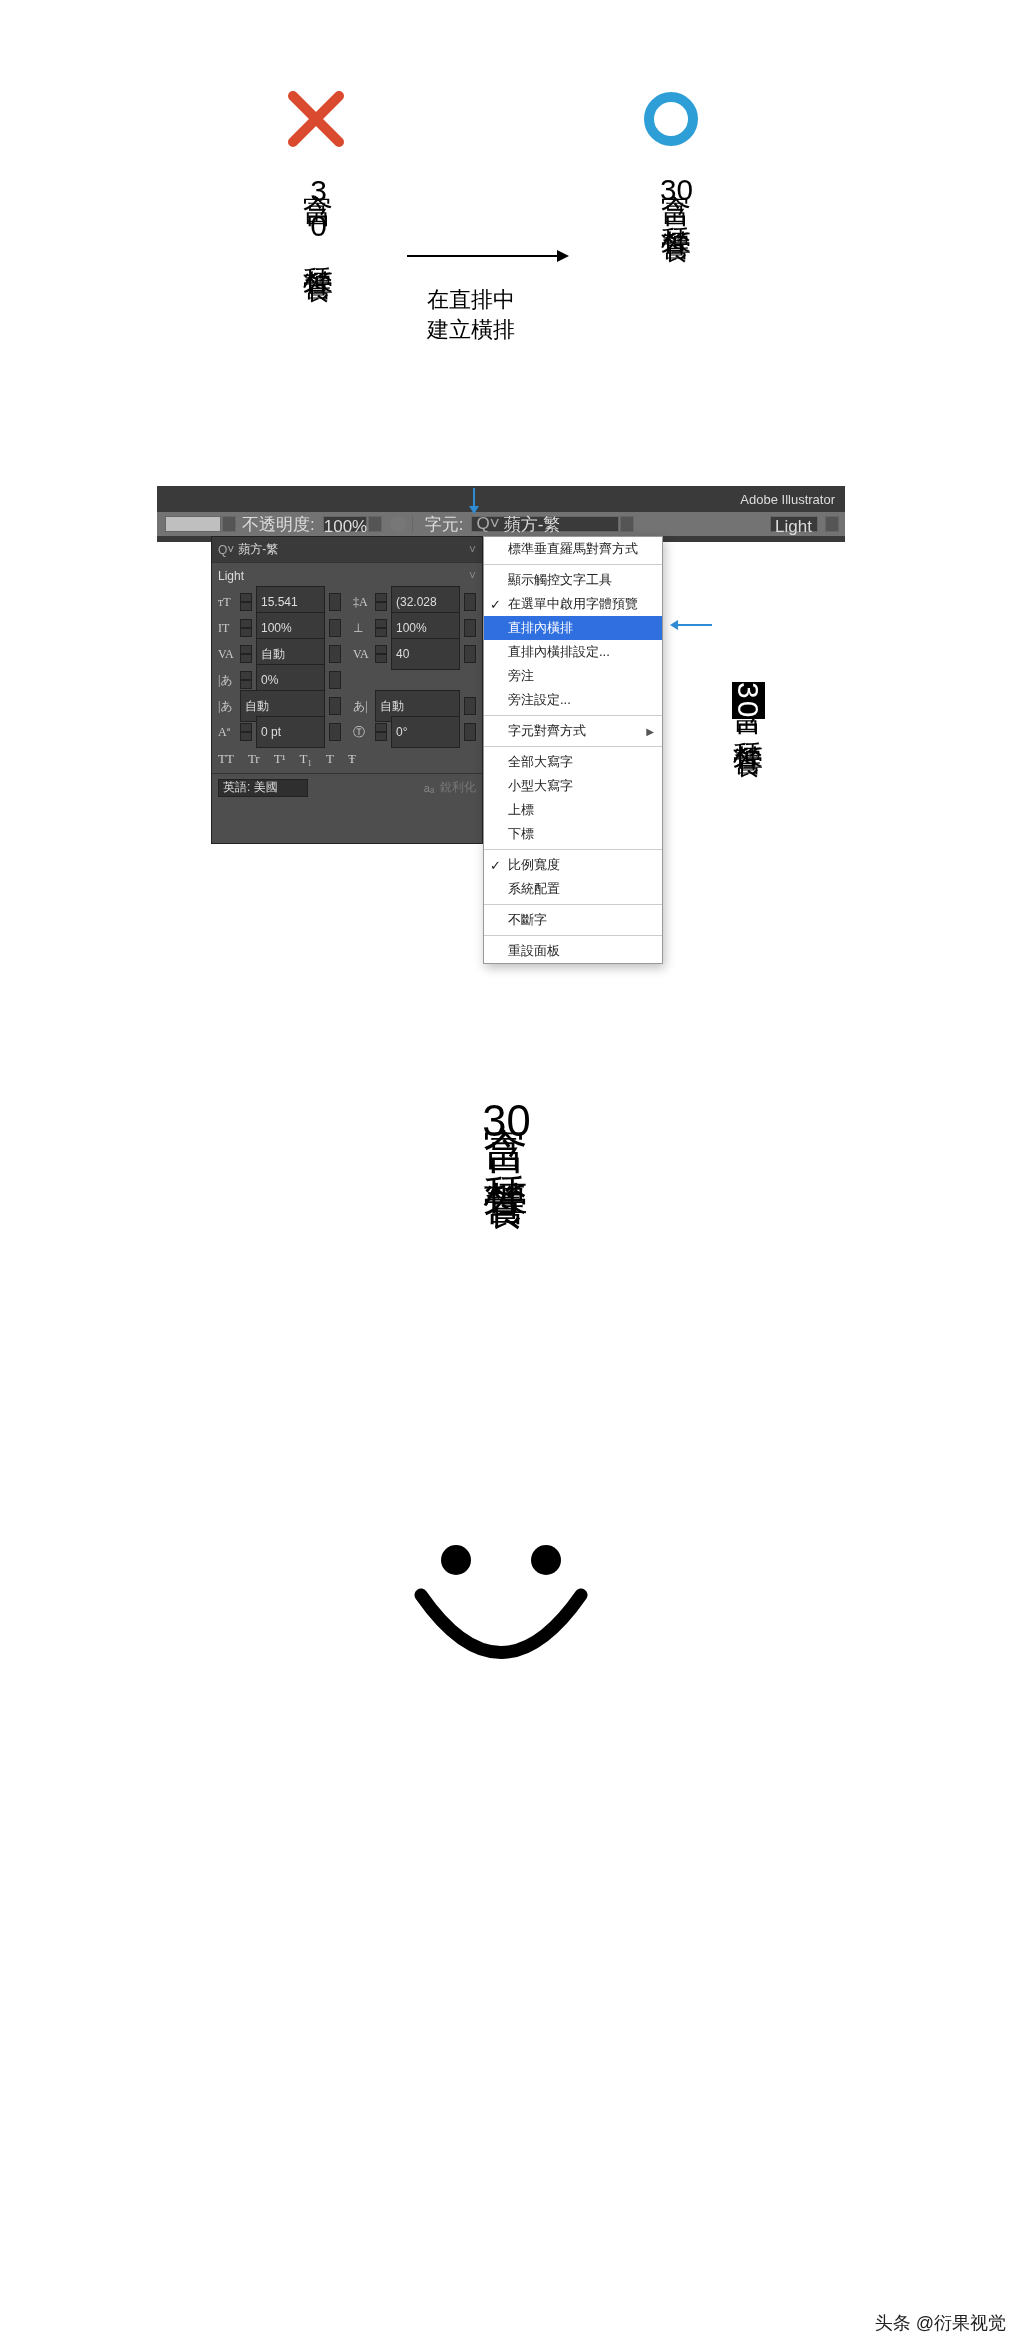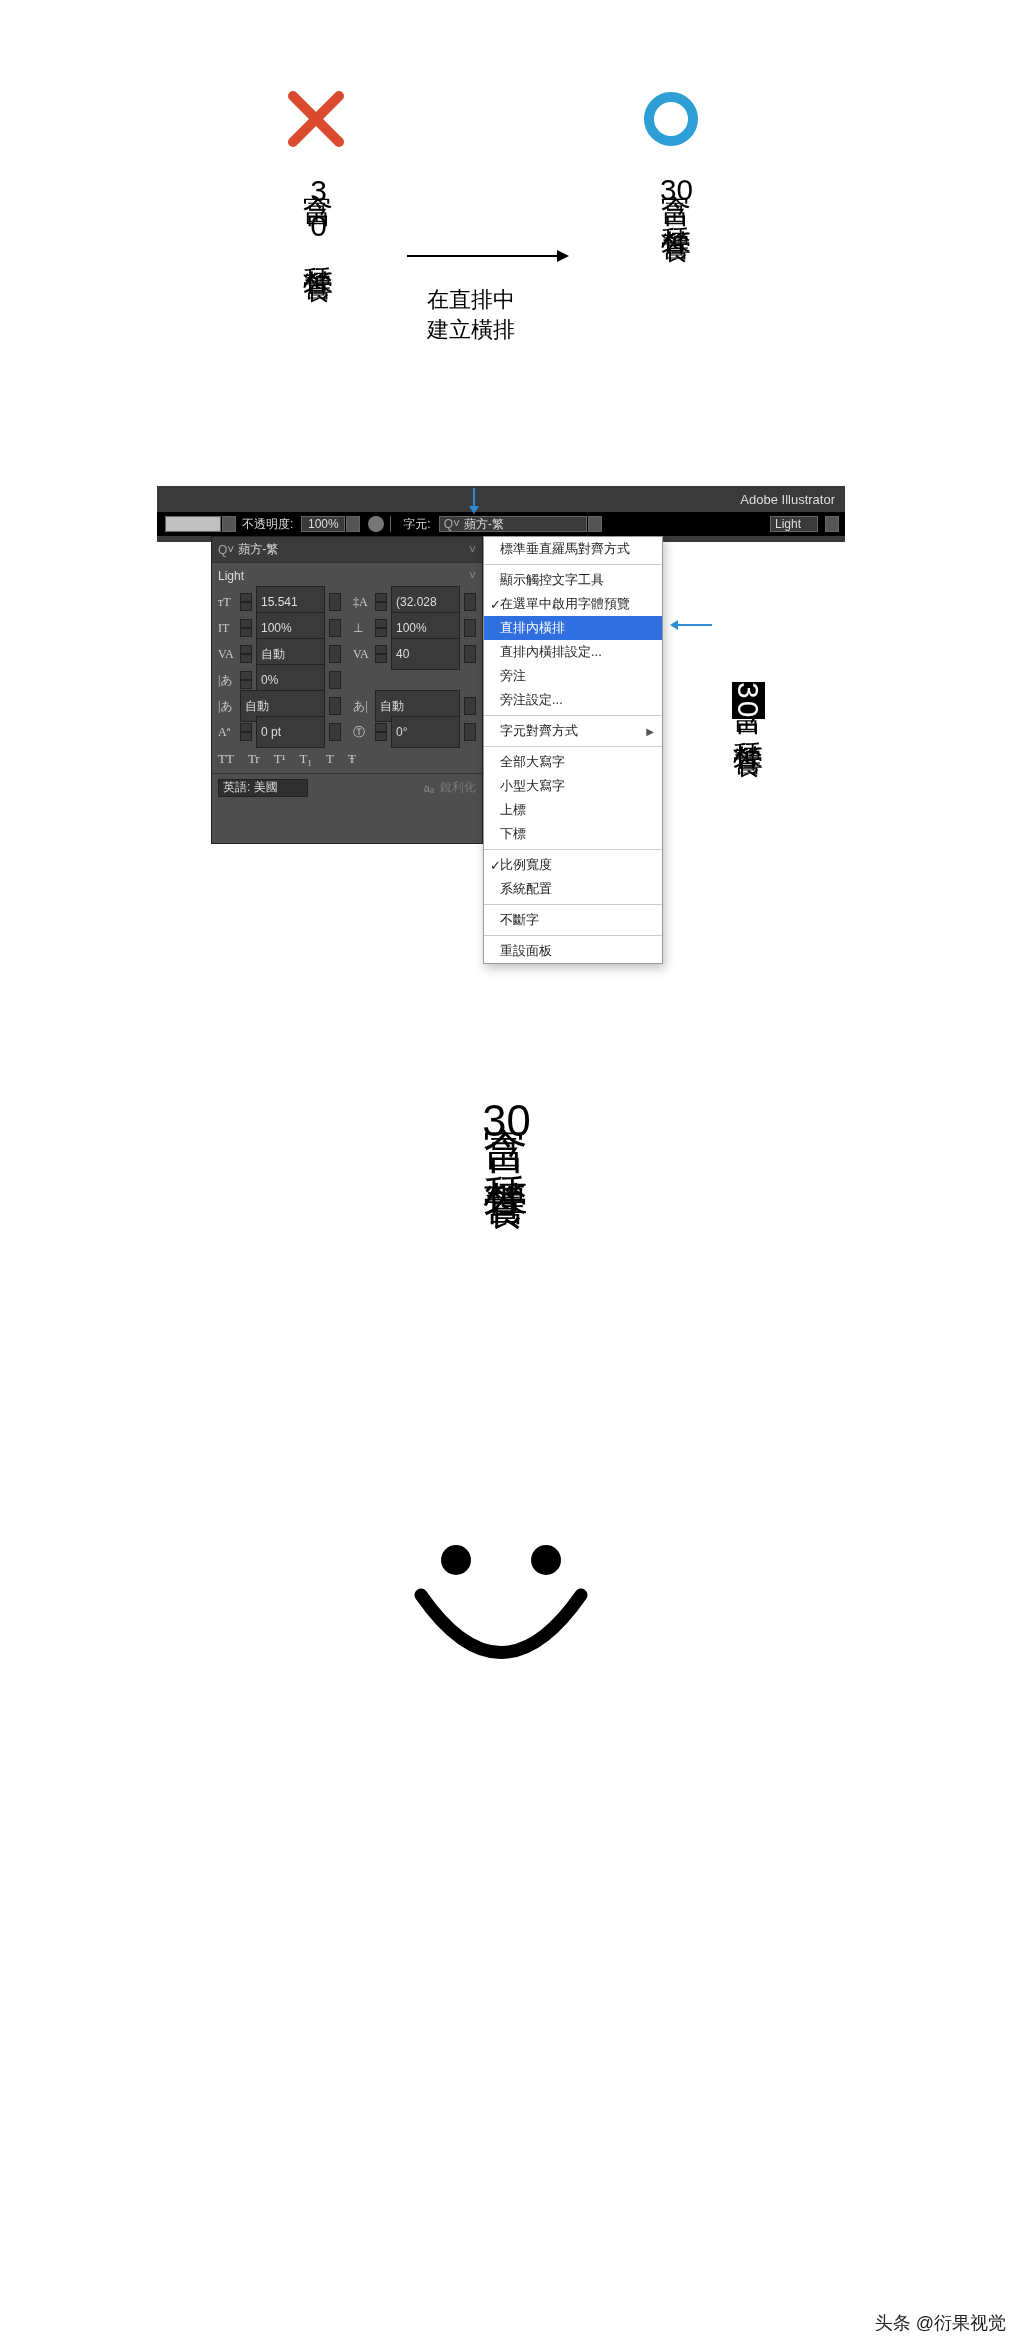--- a/index.html
+++ b/index.html
@@ -49,21 +49,21 @@
   .menubar span{ margin:0 12px; }
   .toolbar{
     position:absolute; left:0; top:28px; width:688px; height:56px;
     background:#3a3a3a;
   }
   .app-name{
     position:absolute; right:10px; top:6px; color:#ddd; font-size:13px;
   }
   .ctl-row{
     position:absolute; left:0; top:26px; width:688px; height:24px;
-    background:#000000; display:flex; align-items:center; font-size:12px; color:#ddd;
+    background:#737373; display:flex; align-items:center; font-size:17px; color:#ddd;
   }
   .ctl-row .slot{ display:flex; align-items:center; margin-left:8px; }
   .ctl-row .swatch{ width:56px; height:16px; background:#bfbfbf; border:1px solid #666; }
   .ctl-row .dd{ width:14px; height:16px; background:#555; border:1px solid #666; margin-left:1px;}
   .ctl-row .txt{ margin-left:6px; }
   .ctl-row .numbox{ width:44px; height:16px; background:#3a3a3a; border:1px solid #666; text-align:center; }
   .ctl-row .circle{ width:16px; height:16px; border-radius:50%; background:#777; margin-left:8px;}
   .ctl-row .sep{ width:1px; height:16px; background:#666; margin:0 6px; }
   .ctl-row .fontbox{ width:148px; height:16px; background:#3a3a3a; border:1px solid #666; padding:0 4px; display:flex; align-items:center;}
   .ctl-row .fontbox .q{ color:#aaa; margin-right:4px;}
@@ -113,21 +113,21 @@
   .cp-bottom .lang{ width:90px; height:18px; background:#2f2f2f; border:1px solid #222; padding:0 4px; display:flex; align-items:center;}
   .cp-bottom .aa{ margin-left:auto; color:#888; font-size:11px;}
   .cp-bottom .sharp{ color:#777; margin-left:6px;}
 
   
   .ctx{
     position:absolute; left:326px; top:78px; width:180px;
     background:#fff; border:1px solid #999; font-size:13px; color:#222;
     box-shadow:2px 4px 10px rgba(0,0,0,.25);
   }
-  .ctx .mi{ height:24px; display:flex; align-items:center; padding:0 10px 0 16px; position:relative;}
+  .ctx .mi{ height:24px; display:flex; align-items:center; padding:0 10px 0 24px; position:relative;}
   .ctx .mi.check::before{ content:"✓"; position:absolute; left:6px; }
   .ctx .mi.sub::after{ content:"▶"; position:absolute; right:8px; font-size:10px; color:#555;}
   .ctx .mi.hl{ background:#2f6fe0; color:#fff; }
   .ctx hr{ border:none; border-top:1px solid #ccc; margin:3px 0;}
   .ctx-arrow{
     position:absolute; left:515px; top:166px; width:40px; height:2px; background:#2e8bd6;
   }
   .ctx-arrow::before{
     content:""; position:absolute; left:-2px; top:-4px;
     border-right:8px solid #2e8bd6; border-top:5px solid transparent; border-bottom:5px solid transparent;

